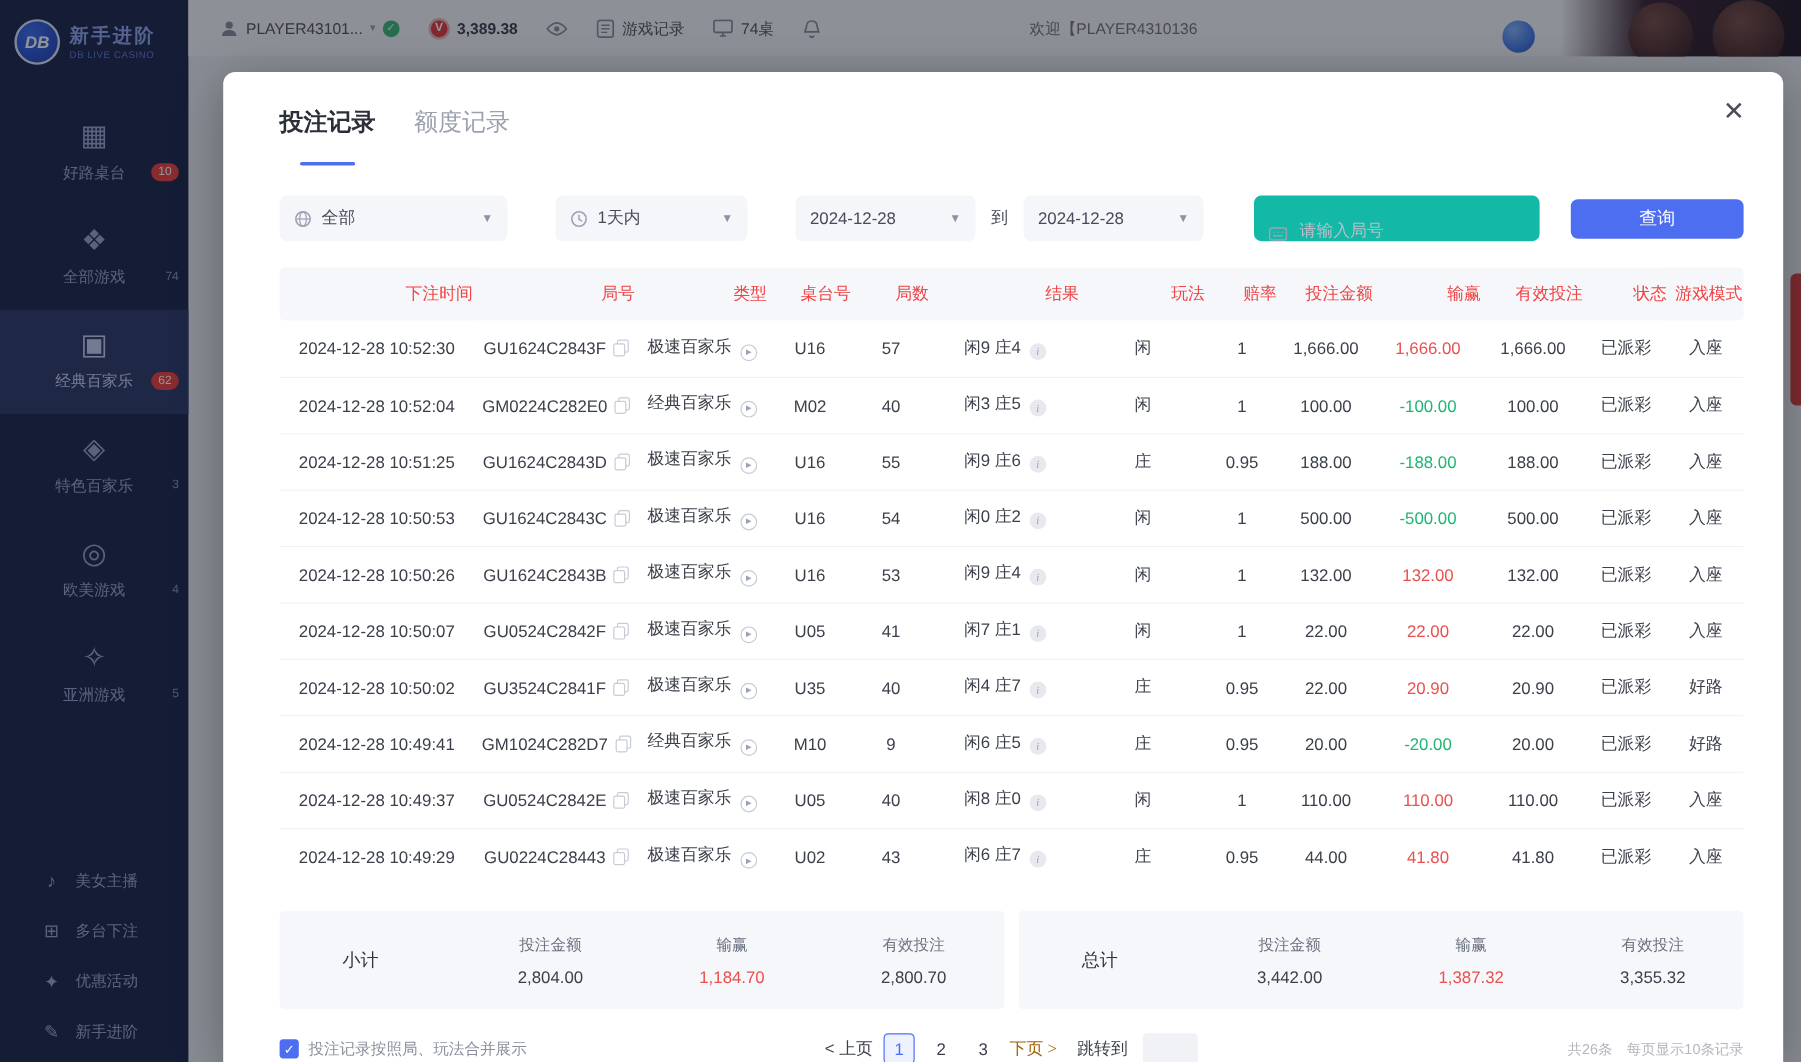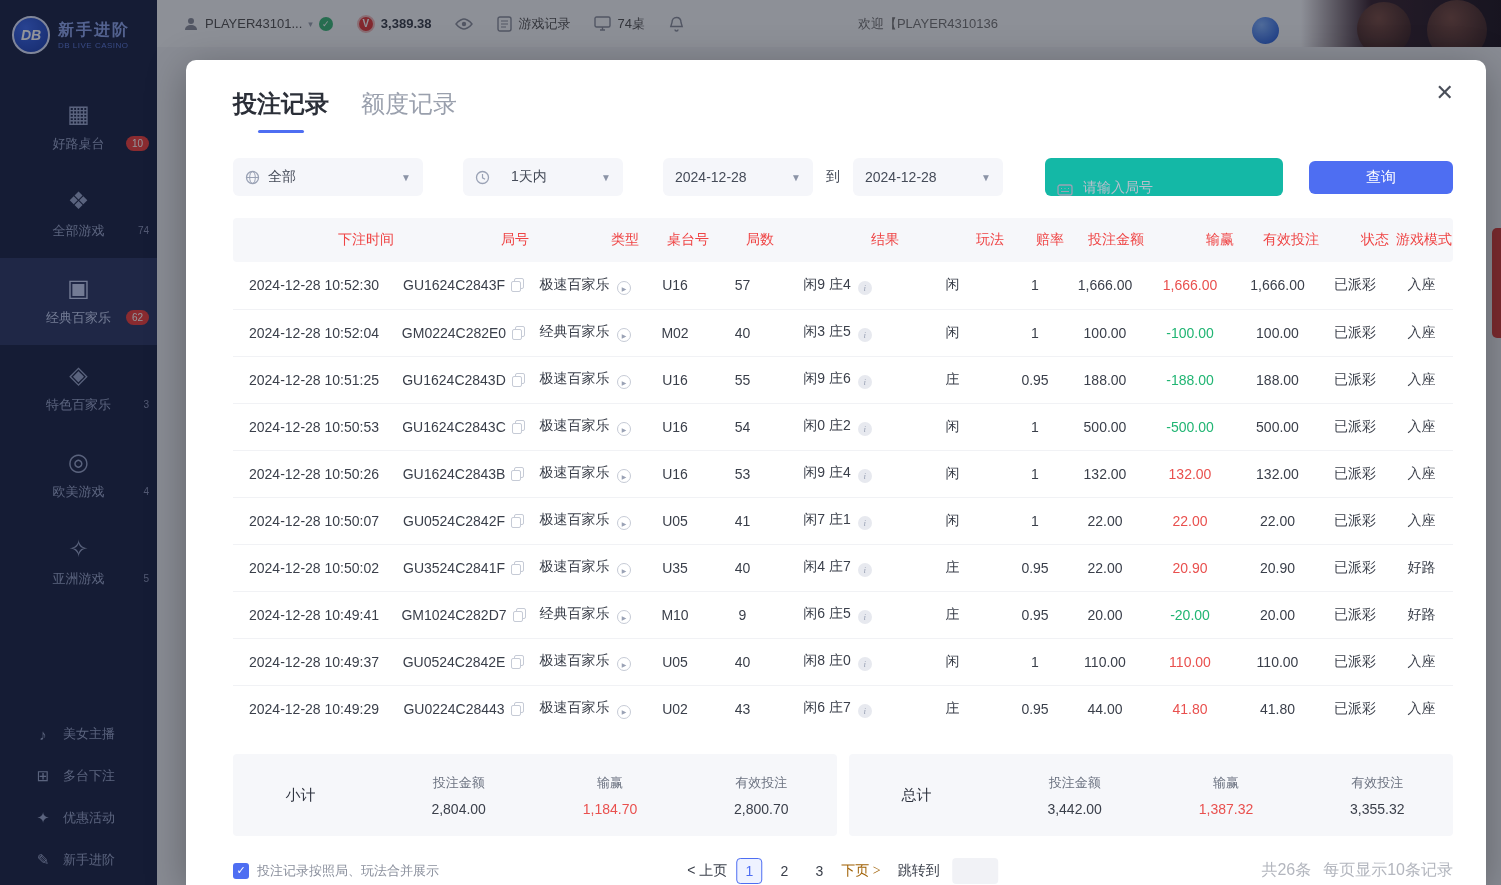--- a/index.html
+++ b/index.html
@@ -52,31 +52,31 @@
   .right-tab { position:absolute; right:0; top:228px; width:9px; height:110px; background:#d8403c; border-radius:5px 0 0 5px; z-index:1; }
 
   
   .overlay { position:absolute; inset:0; background:rgba(13,17,32,0.45); z-index:5; }
   .modal { position:absolute; left:186px; top:60px; width:1300px; height:825px; background:#fff;
     border-radius:10px 10px 0 0; z-index:10; padding:0 33px 0 47px; box-shadow:0 8px 40px rgba(0,0,0,0.3); }
 
   .close { position:absolute; top:22px; right:32px; font-size:22px; color:#4a4f5a; cursor:pointer; line-height:1; }
 
   .tabs { display:flex; gap:32px; padding-top:28px; }
-  .tab { font-size:24px; color:#9aa0ad; cursor:pointer; padding-bottom:13px; position:relative; }
+  .tab { font-size:20px; color:#9aa0ad; cursor:pointer; padding-bottom:23px; position:relative; }
   .tab.active { color:#2b2f38; font-weight:bold; }
   .tab.active::after { content:""; position:absolute; left:50%; transform:translateX(-50%); bottom:0; width:46px; height:3px; background:#4e6ef2; border-radius:2px; }
 
   
   .filters { display:flex; align-items:center; margin-top:25px; }
   .fselect { height:38px; background:#f5f6fa; border-radius:6px; display:flex; align-items:center; padding:0 12px; color:#454b58; font-size:14px; cursor:pointer; }
   .fsel-icon { margin-right:8px; display:flex; align-items:center; }
   .fsel-caret { margin-left:auto; font-size:10px; color:#8b93a6; }
   .f-cat { width:190px; margin-right:40px; }
-  .f-period { width:160px; margin-right:40px;gap:13px; }
+  .f-period { width:160px; margin-right:40px; }
   .f-date { width:150px; }
   .f-to { margin:0 13px; color:#454b58; font-size:14px; }
   .f-search { width:238px; margin-left:42px; height:38px; background:#14b8a6; border-radius:6px; display:flex; align-items:flex-end; padding:0 12px; }
   .f-search input { border:none; background:transparent; outline:none; font-size:14px; color:#454b58; width:100%; font-family:inherit; }
   .f-search input::placeholder { color:#b9bfcc; }
   .f-btn { margin-left:auto; width:144px; height:33px; background:#4e6ef2; color:#fff; border:none; border-radius:6px; font-size:15px; cursor:pointer; font-family:inherit; }
 
   
   table.records { width:100%; border-collapse:collapse; margin-top:22px; table-layout:fixed; font-size:14px; color:#3a3f4a; }
   .records thead th { background:#f6f7fa; height:44px; font-weight:normal; color:#ef4444; font-size:14px; text-align:right; }
@@ -108,21 +108,21 @@
   .modal-footer { display:flex; align-items:center; margin-top:24px; position:relative; }
   .merge { display:flex; align-items:center; gap:8px; color:#8a8f9c; font-size:13px; }
   .checkbox { width:16px; height:16px; background:#4e6ef2; border-radius:3px; color:#fff; font-size:11px; display:flex; align-items:center; justify-content:center; cursor:pointer; }
   .pagination { position:absolute; left:50%; transform:translateX(-50%); display:flex; align-items:center; gap:9px; font-size:14px; color:#3a3f4a; }
   .pg-prev { cursor:pointer; white-space:nowrap; }
   .pg-next { cursor:pointer; color:#a16207; white-space:nowrap;font-family:Liberation Serif, serif; }
   .page-btn { min-width:26px; height:26px; padding:0 4px; border-radius:4px; display:flex; align-items:center; justify-content:center; cursor:pointer; }
   .page-btn.active { border:1px solid #4e6ef2; color:#4e6ef2; background:#eef2ff; }
   .jump-label { margin-left:8px; }
   .jump-input { width:46px; height:26px; background:#f1f2f6; border:none; border-radius:4px; margin-left:4px; outline:none; }
-  .records-info { margin-left:auto; color:#b3b6be; font-size:16px; display:flex; gap:12px; white-space:nowrap; }
+  .records-info { margin-left:auto; color:#b3b6be; font-size:12px; display:flex; gap:12px; white-space:nowrap; }
 </style>
 </head>
 <body>
 
 <aside class="sidebar">
   <div class="logo">
     <div class="logo-circle">DB</div>
     <div>
       <div class="logo-name">新手进阶</div>
       <div class="logo-sub">DB LIVE CASINO</div>

